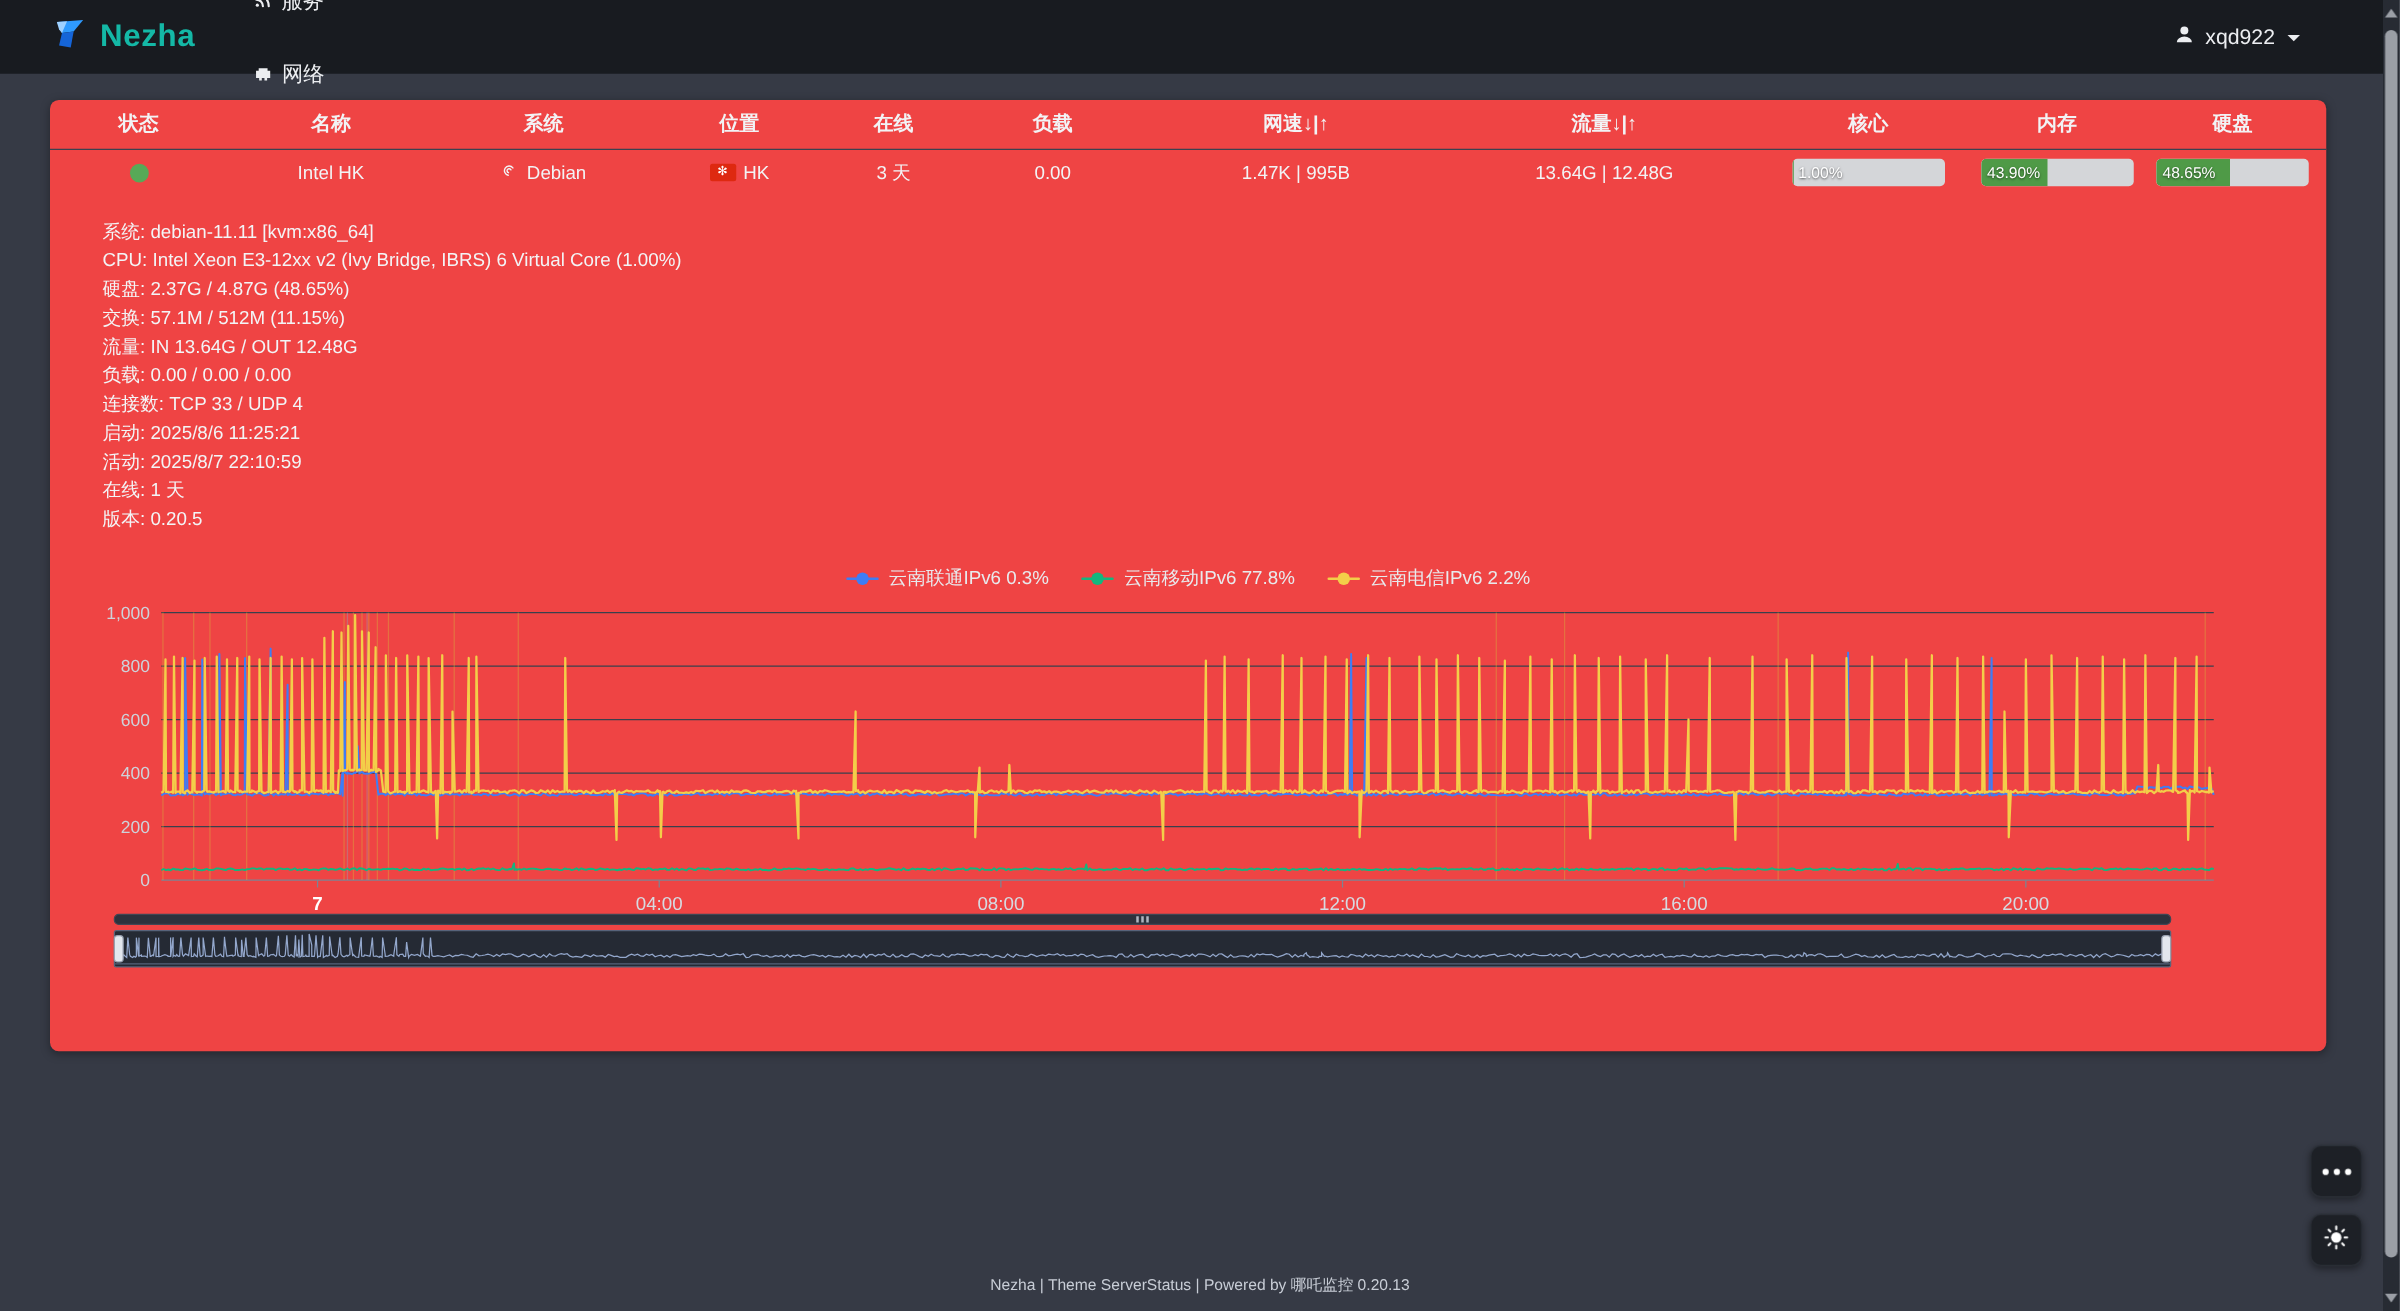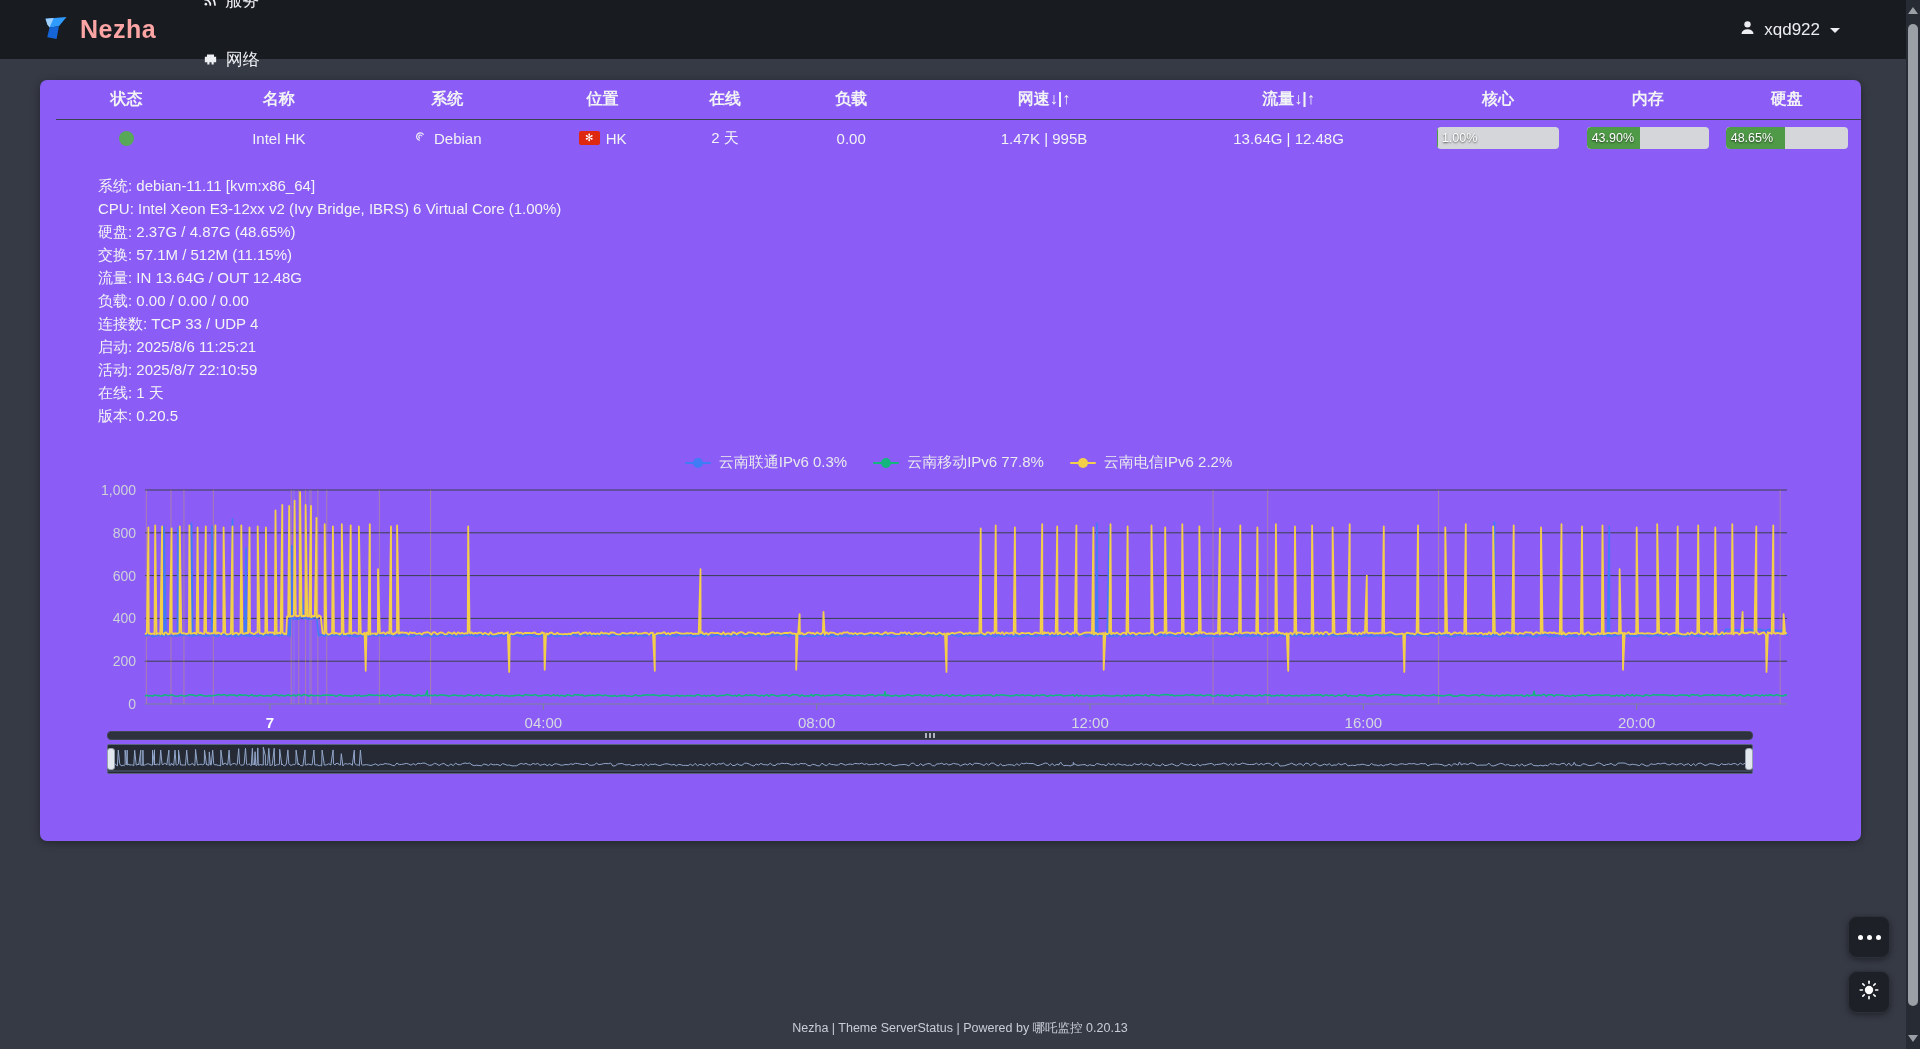--- a/index.html
+++ b/index.html
@@ -2,30 +2,30 @@
 <html><head>
 <meta charset="utf-8">
 <style>
   * { margin:0; padding:0; box-sizing:border-box; }
   html,body { width:1920px; height:1049px; overflow:hidden; }
   body { font-family:"Liberation Sans","DejaVu Sans",sans-serif; background:#363a45; color:#f2f3f5; }
 
   
   .navbar { position:relative; height:59px; background:#181b20; display:flex; align-items:center; padding:0 80px 0 42px; }
   .brand { display:flex; align-items:center; gap:10px; cursor:pointer; }
-  .brand-title { font-size:25px; font-weight:bold; color:#fca5a5; letter-spacing:0.5px;text-align:center; }
+  .brand-title { font-size:25px; font-weight:bold; color:#14b8a6; letter-spacing:0.5px;text-align:center; }
   .nav-items { display:flex; align-items:center; margin-left:36px; gap:36px;flex-direction:column; }
   .nav-item { display:flex; align-items:center; gap:7px; font-size:17px; color:#eceef1; cursor:pointer; }
   .nav-item.active { color:#3898fc; }
   .nav-item svg { display:block; }
   .caret { width:0; height:0; border-left:5px solid transparent; border-right:5px solid transparent; border-top:5px solid currentColor; margin-left:2px; margin-top:2px; }
   .nav-user { margin-left:auto; display:flex; align-items:center; gap:8px; font-size:17px; color:#eceef1; cursor:pointer; }
 
   
-  .panel { position:absolute; left:40px; top:80px; width:1821px; height:761px; background:#8b5cf6; border-radius:7px; box-shadow:0 2px 8px rgba(0,0,0,0.35); overflow:hidden;padding-left:16px; }
+  .panel { position:absolute; left:40px; top:80px; width:1821px; height:761px; background:#ef4444; border-radius:7px; box-shadow:0 2px 8px rgba(0,0,0,0.35); overflow:hidden; }
 
   .srv-table { width:100%; }
   .srv-head, .srv-row { display:flex; align-items:center; width:100%; }
   .srv-head { height:40px; font-weight:bold; font-size:16px; border-bottom:1px solid #3b4250; }
   .srv-row { height:36px; font-size:15px; cursor:pointer; }
   .cell { text-align:center; display:flex; align-items:center; justify-content:center; gap:6px; }
   .c0{width:7.8%}.c1{width:9.09%}.c2{width:9.58%}.c3{width:7.63%}.c4{width:5.93%}.c5{width:8.05%}
   .c6{width:13.32%}.c7{width:13.78%}.c8{width:9.42%}.c9{width:7.17%}.c10{width:8.24%}
 
   .status-dot { width:15px; height:15px; border-radius:50%; background:#57a957; display:inline-block; }
@@ -164,21 +164,21 @@
               <path d="M16.5 8.5 A6 6 0 1 0 10.5 18"></path>
               <path d="M14 11 a2.6 2.6 0 1 0 -3.2 3.6"></path>
             </svg>
         </span>
         <span>Debian</span>
       </div>
       <div class="cell c3">
         <span class="flag">✻</span>
         <span>HK</span>
       </div>
-      <div class="cell c4">2 天</div>
+      <div class="cell c4">3 天</div>
       <div class="cell c5">0.00</div>
       <div class="cell c6">1.47K | 995B</div>
       <div class="cell c7">13.64G | 12.48G</div>
       <div class="cell c8">
         <div class="pbar">
             <div class="pbar-fill" id="pbar-cpu" style="width: 1%;"></div>
             <span class="pbar-label">1.00%</span>
           </div>
       </div>
       <div class="cell c9">

